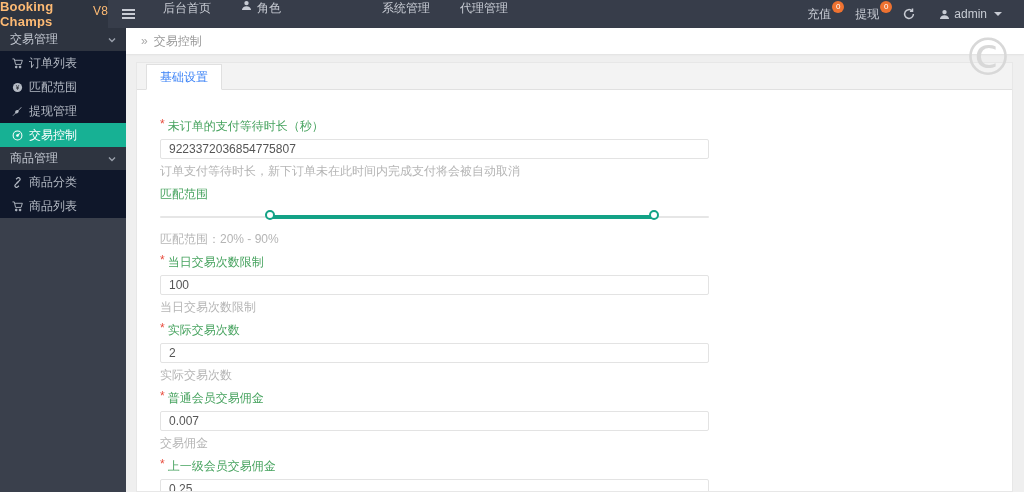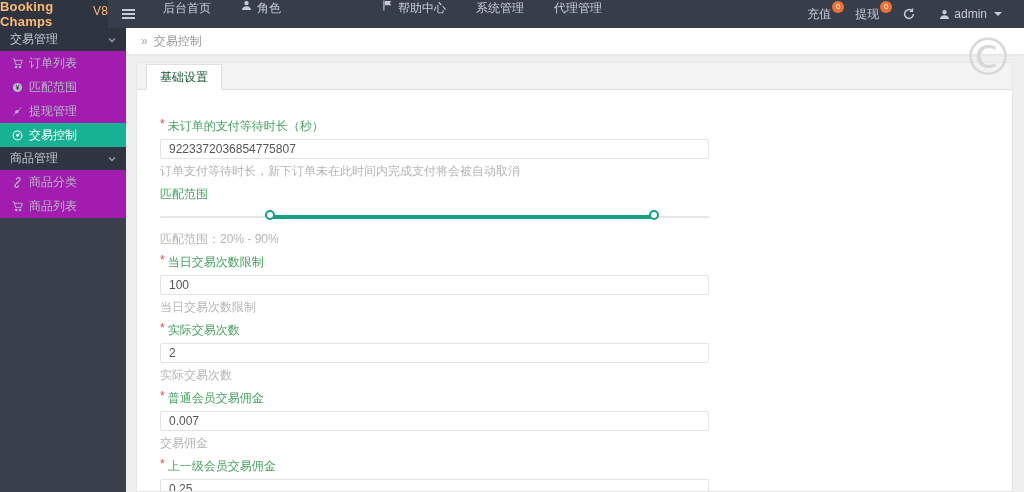--- a/index.html
+++ b/index.html
@@ -23,35 +23,35 @@
   .tr-item { position:relative; padding:2px 12px; display:flex; align-items:center; gap:4px; cursor:pointer; height:28px; }
   .badge { position:absolute; top:1px; right:-1px; background:#ee7231; color:#fff; font-size:8px; min-width:12px; height:12px; line-height:12px; border-radius:50%; text-align:center; }
   .caret { width:0; height:0; border-left:4px solid transparent; border-right:4px solid transparent; border-top:4px solid #c8ccd4; margin-left:3px; }
 
   
   .layout { display:flex; height:464px; }
 
   
   .sidebar { width:126px; background:#3a404c; flex-shrink:0; display:flex; flex-direction:column; }
   .side-header { height:23px; background:#2e3440; color:#c3c8d1; display:flex; align-items:center; justify-content:space-between; padding:0 10px; cursor:pointer; flex-shrink:0; }
-  .side-item { height:24px; background:#a21caf; color:#b4bac4; display:flex; align-items:center; gap:6px; padding-left:12px; cursor:pointer; flex-shrink:0; }
+  .side-item { height:24px; background:#0f172a; color:#b4bac4; display:flex; align-items:center; gap:6px; padding-left:12px; cursor:pointer; flex-shrink:0; }
   .side-item.active { background:#17b194; color:#fff; }
   .side-rest { flex:1; background:#3a404c; }
   .sicon { display:flex; align-items:center; flex-shrink:0; }
 
   
   .main { flex:1; min-width:0; position:relative; background:#efefef; }
   .breadcrumb-bar { height:26px; background:#fff; display:flex; align-items:center; padding:0 15px; color:#999; box-shadow:0 1px 2px rgba(0,0,0,.06); position:relative; z-index:2; }
   .bc-sep { margin-right:6px; color:#aaa; }
   .watermark { position:absolute; top:3px; right:10px; font-size:52px; line-height:1; color:#d8d8d8; z-index:3; pointer-events:none; font-family:"DejaVu Sans",sans-serif; }
 
   .card { margin:8px 11px 0 10px; background:#fff; border:1px solid #e7e7e7; height:430px; overflow:hidden; }
   .tabs { height:27px; background:#f3f3f3; border-bottom:1px solid #e0e0e0; display:flex; align-items:flex-end; padding-left:9px; }
   .tab { height:26px; margin-bottom:-1px; padding:0 13px; display:flex; align-items:center; cursor:pointer; color:#666; }
-  .tab.active { background:#fff; border:1px solid #e0e0e0; border-bottom:1px solid #fff; color:#14532d; }
+  .tab.active { background:#fff; border:1px solid #e0e0e0; border-bottom:1px solid #fff; color:#3b82f6; }
 
   .form { padding:28px 0 0 23px; width:572px; }
   .field { margin-bottom:6px; width:549px; }
   .flabel { color:#47a35f; margin-bottom:4px; display:flex; align-items:flex-start; }
   .req { color:#e84c3d; margin-right:3px; font-size:12px; line-height:12px; }
   .tinput { width:549px; height:20px; border:1px solid #e3e3e3; border-radius:2px; padding:0 8px; font-size:12px; color:#555; background:#fff; outline:none; font-family:"Liberation Sans","DejaVu Sans",sans-serif; }
   .help { color:#b5b5b5; font-size:12px; margin-top:4px; }
 
   
   .slider-wrap { position:relative; height:20px; width:549px; margin-top:2px; }
@@ -89,29 +89,20 @@
           <line x1="6" y1="1" x2="6" y2="10"></line>
           <line x1="1.5" y1="3" x2="10.5" y2="3"></line>
           <path d="M1.5 3 L0.5 6.5 A1.6 1.6 0 0 0 2.5 6.5 Z" fill="currentColor"></path>
           <path d="M10.5 3 L9.5 6.5 A1.6 1.6 0 0 0 11.5 6.5 Z" fill="currentColor"></path>
           <line x1="4" y1="10.8" x2="8" y2="10.8"></line>
         </svg>
     </span>
     <span>交易</span>
   </div>
   <div class="nav-item">
-    <span class="nicon">
-      <svg width="11" height="11" viewBox="0 0 12 12" fill="currentColor">
-          <rect x="1.5" y="0.5" width="1.2" height="11"></rect>
-          <path d="M3.2 1h7l-1.8 2.4 1.8 2.4h-7z"></path>
-        </svg>
-    </span>
-    <span>帮助中心</span>
-  </div>
-  <div class="nav-item">
     <span>系统管理</span>
   </div>
   <div class="nav-item">
     <span>代理管理</span>
   </div>
 
   <div class="topbar-right">
     <div class="tr-item">
       <span>充值</span>
       <span class="badge">0</span>

